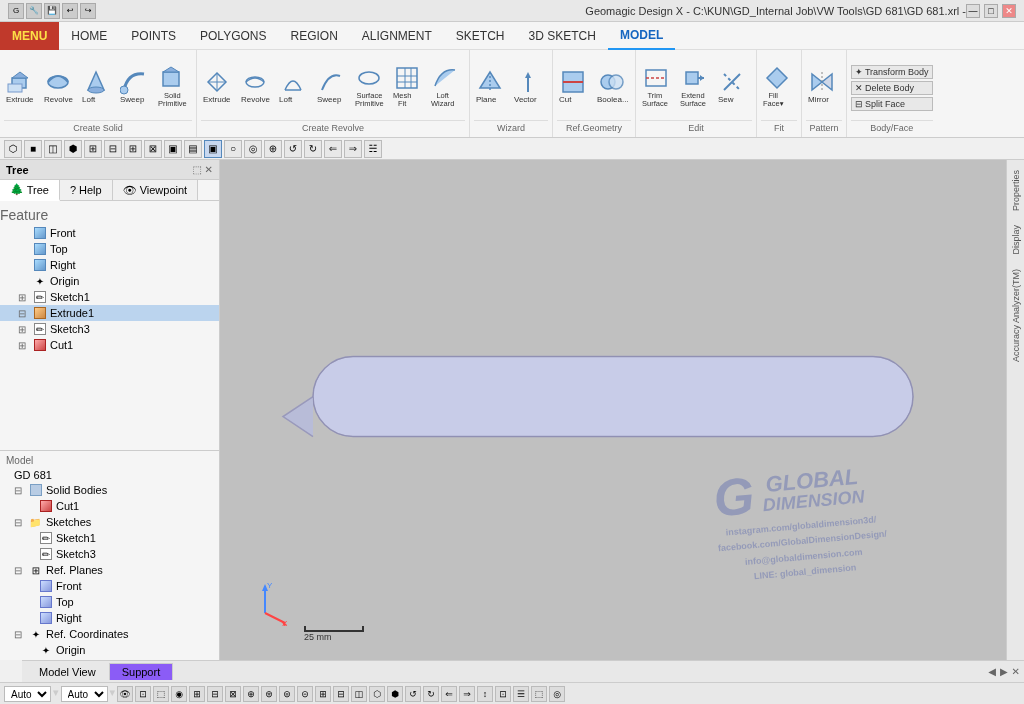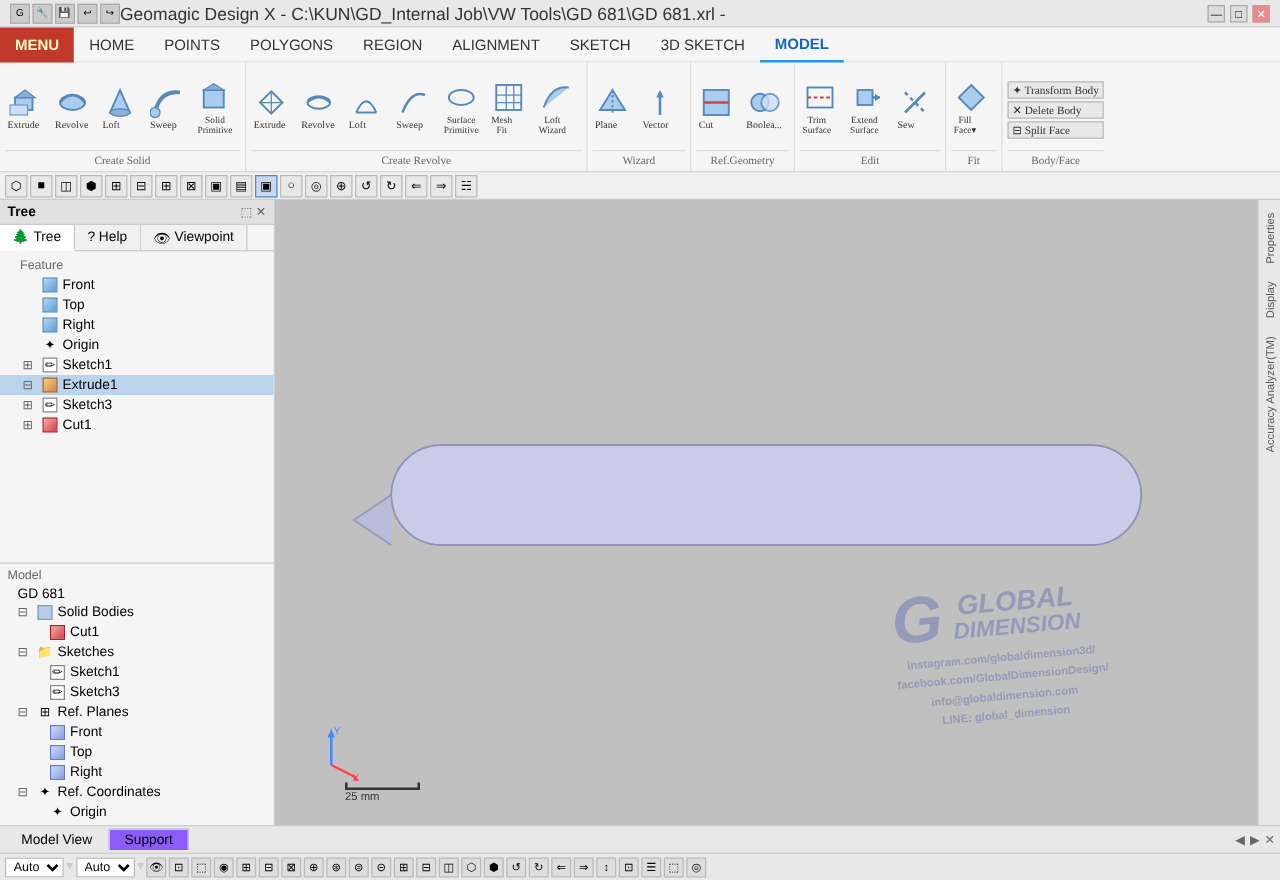--- a/index.html
+++ b/index.html
@@ -1,34 +1,34 @@
 <!DOCTYPE html>
 <html><head>
   <meta charset="utf-8">
   <style>
     * { box-sizing: border-box; margin: 0; padding: 0; }
     body { font-family: 'Segoe UI', Arial, sans-serif; font-size: 11px; background: #f0f0f0; width: 1024px; height: 704px; overflow: hidden; }
 
     
     #title-bar { height: 22px; background: #e8e8e8; display: flex; align-items: center; justify-content: space-between; padding: 0 8px; border-bottom: 1px solid #ccc; }
-    #title-bar .title-text { font-size: 14px; color: #333; flex: 1; text-align: left; }
+    #title-bar .title-text { font-size: 11px; color: #333; flex: 1; text-align: right; }
     #title-bar .window-controls { display: flex; gap: 4px; }
     #title-bar .win-btn { width: 14px; height: 14px; border: 1px solid #aaa; background: #ddd; font-size: 9px; display: flex; align-items: center; justify-content: center; cursor: pointer; }
     #title-bar .app-icons { display: flex; gap: 2px; align-items: center; }
     #title-bar .app-icon { width: 16px; height: 16px; background: #ccc; border: 1px solid #aaa; font-size: 8px; display: flex; align-items: center; justify-content: center; }
 
     
     #menu-bar { height: 28px; background: #f5f5f5; display: flex; align-items: center; border-bottom: 1px solid #ddd; }
-    .menu-btn-main { background: #c0392b; color: #fef9c3; font-weight: bold; padding: 4px 12px; height: 28px; display: flex; align-items: center; font-size: 12px; cursor: pointer; }
+    .menu-btn-main { background: #c0392b; color: #fde047; font-weight: bold; padding: 4px 12px; height: 28px; display: flex; align-items: center; font-size: 12px; cursor: pointer; }
     .menu-item { padding: 4px 12px; font-size: 12px; cursor: pointer; height: 28px; display: flex; align-items: center; color: #333; }
     .menu-item.active { border-bottom: 2px solid #2196F3; color: #1565c0; font-weight: bold; }
 
     
     #toolbar { height: 88px; background: #f5f5f5; border-bottom: 1px solid #ccc; display: flex; }
-    .toolbar-section { display: flex; flex-direction: column; border-right: 1px solid #ddd; padding: 2px 4px; font-family: Liberation Serif, serif; }
+    .toolbar-section { display: flex; flex-direction: column; border-right: 1px solid #ddd; padding: 2px 4px; }
     .toolbar-section-label { font-size: 9px; color: #666; text-align: center; margin-top: auto; padding-top: 2px; border-top: 1px solid #ddd; padding: 2px 0; }
     .toolbar-icons-row { display: flex; align-items: center; flex: 1; gap: 2px; }
     .toolbar-icon { display: flex; flex-direction: column; align-items: flex-start; cursor: pointer; padding: 2px; min-width: 36px; }
     .toolbar-icon .icon-shape { width: 28px; height: 28px; display: flex; align-items: center; justify-content: center; }
     .toolbar-icon .icon-label { font-size: 8px; color: #333; text-align: center; line-height: 1.1; }
     .small-icon { font-size: 9px; color: #333; background: #e8e8e8; border: 1px solid #bbb; padding: 1px 3px; cursor: pointer; white-space: nowrap; }
 
     
     #sub-toolbar { height: 22px; background: #f0f0f0; border-bottom: 1px solid #ccc; display: flex; align-items: center; padding: 0 4px; gap: 2px; }
     .sub-icon { width: 18px; height: 18px; border: 1px solid #bbb; background: #e8e8e8; display: flex; align-items: center; justify-content: center; font-size: 10px; cursor: pointer; }
@@ -36,21 +36,21 @@
     
     #main { display: flex; height: calc(704px - 22px - 28px - 88px - 22px - 22px - 22px); }
 
     
     #left-panel { width: 220px; background: #f5f5f5; border-right: 1px solid #ccc; display: flex; flex-direction: column; }
     #tree-header { background: #e0e0e0; padding: 2px 6px; display: flex; align-items: center; justify-content: space-between; border-bottom: 1px solid #ccc; height: 20px; }
     #tree-tabs { display: flex; gap: 0; border-bottom: 1px solid #ccc; }
     .tree-tab { padding: 3px 10px; font-size: 11px; cursor: pointer; background: #f0f0f0; border-right: 1px solid #ccc; display: flex; align-items: center; gap: 3px; }
     .tree-tab.active { background: white; border-bottom: 2px solid white; margin-bottom: -1px; }
     .tree-content { flex: 1; overflow-y: auto; padding: 4px 0; }
-    .tree-section-label { font-size: 10px; color: #666; padding: 2px 16px; }
+    .tree-section-label { font-size: 14px; color: #666; padding: 2px 0; }
     .tree-item { display: flex; align-items: center; padding: 1px 8px; cursor: pointer; font-size: 11px; gap: 3px; }
     .tree-item.selected { background: #bbd4ee; }
     .tree-item .expander { width: 12px; font-size: 10px; color: #666; }
     .tree-item .item-icon { width: 14px; height: 14px; display: flex; align-items: center; justify-content: center; font-size: 10px; }
     .icon-plane-blue { width: 12px; height: 12px; background: linear-gradient(135deg, #aaddff, #6699cc); border: 1px solid #5588bb; }
     .icon-sketch { width: 12px; height: 12px; border: 1px solid #888; background: white; display: flex; align-items: center; justify-content: center; }
     .icon-extrude { width: 12px; height: 12px; background: linear-gradient(135deg, #ffcc88, #cc8844); border: 1px solid #aa6622; }
     .icon-cut-small { width: 12px; height: 12px; background: linear-gradient(135deg, #ffaaaa, #cc4444); border: 1px solid #aa2222; }
     .icon-body { width: 12px; height: 12px; background: #b8cce4; border: 1px solid #7a9fc4; }
     .icon-ref-plane { width: 12px; height: 12px; background: linear-gradient(135deg, #ccddff, #8899dd); border: 1px solid #6677cc; }
@@ -64,21 +64,21 @@
     #viewport { flex: 1; background: #b8b8b8; position: relative; overflow: hidden; }
 
     
     .model-viewport { width: 100%; height: 100%; position: relative; background: #c0c0c0; }
 
     
     #right-sidebar { width: 18px; background: #e8e8e8; border-left: 1px solid #ccc; display: flex; flex-direction: column; align-items: center; padding: 4px 0; gap: 2px; }
     .right-tab { writing-mode: vertical-rl; transform: rotate(180deg); font-size: 9px; cursor: pointer; padding: 6px 2px; color: #555; white-space: nowrap; }
 
     
-    #bottom-tabs { height: 22px; background: #e8e8e8; border-top: 1px solid #ccc; display: flex; align-items: center; padding: 0 4px; }
+    #bottom-tabs { height: 22px; background: #e8e8e8; border-top: 1px solid #ccc; display: flex; align-items: center; padding: 0 4px; margin-left: 22px; }
     .bottom-tab { padding: 2px 12px; font-size: 11px; cursor: pointer; border: 1px solid transparent; }
     .bottom-tab.active { background: #8b5cf6; border: 1px solid #ccc; border-bottom: none; }
     .tab-arrow { font-size: 10px; color: #666; margin-left: auto; display: flex; gap: 4px; }
     .tab-arrow span { cursor: pointer; }
 
     
     #bottom-toolbar { height: 22px; background: #e8e8e8; border-top: 1px solid #ccc; display: flex; align-items: center; padding: 0 4px; gap: 2px; overflow: hidden; }
     .bottom-tool-item { display: flex; align-items: flex-start; gap: 2px; }
     .bottom-select { font-size: 10px; background: white; border: 1px solid #bbb; padding: 1px 2px; height: 16px; }
     .btm-icon { width: 16px; height: 16px; background: #ddd; border: 1px solid #bbb; display: flex; align-items: center; justify-content: center; font-size: 9px; cursor: pointer; }
@@ -339,20 +339,35 @@
           <svg width="28" height="28" viewBox="0 0 28 28">
               <polygon points="14,4 24,14 14,24 4,14" fill="#aaccee" stroke="#5588bb" stroke-width="1.5"></polygon>
             </svg>
         </div>
         <div class="icon-label" style="font-size:7.5px;">Fill<br>Face▾</div>
       </div>
     </div>
     <div class="toolbar-section-label">Fit</div>
   </div>
 
+  <div class="toolbar-section">
+    <div class="toolbar-icons-row">
+      <div class="toolbar-icon">
+        <div class="icon-shape">
+          <svg width="28" height="28" viewBox="0 0 28 28">
+              <polygon points="4,22 4,6 14,14" fill="#aaccee" stroke="#5588bb" stroke-width="1.5"></polygon>
+              <line x1="14" y1="4" x2="14" y2="24" stroke="#888" stroke-width="1" stroke-dasharray="2,2"></line>
+              <polygon points="24,22 24,6 14,14" fill="#d0d8e8" stroke="#5588bb" stroke-width="1.5"></polygon>
+            </svg>
+        </div>
+        <div class="icon-label">Mirror</div>
+      </div>
+    </div>
+    <div class="toolbar-section-label">Pattern</div>
+  </div>
 
   <div class="toolbar-section" style="border-right:none;">
     <div class="toolbar-icons-row">
       <div style="display:flex; flex-direction:column; gap:2px; margin-top:4px;">
         <div class="small-icon">✦ Transform Body</div>
         <div class="small-icon">✕ Delete Body</div>
         <div class="small-icon">⊟ Split Face</div>
       </div>
     </div>
     <div class="toolbar-section-label">Body/Face</div>
@@ -577,21 +592,21 @@
         <svg width="50" height="50" viewBox="0 0 50 50">
           <line x1="25" y1="35" x2="25" y2="10" stroke="#4488ff" stroke-width="2"></line>
           <polygon points="25,6 22,13 28,13" fill="#4488ff"></polygon>
           <text x="27" y="10" font-size="8" fill="#4488ff">Y</text>
           <line x1="25" y1="35" x2="45" y2="45" stroke="#ff4444" stroke-width="2"></line>
           <polygon points="47,47 41,42 44,48" fill="#ff4444"></polygon>
           <text x="42" y="48" font-size="8" fill="#ff4444">X</text>
         </svg>
       </div>
 
-      <div class="scale-bar" style="position:absolute; bottom:18px; left:56px;">
+      <div class="scale-bar" style="position:absolute; bottom:18px; left:84px;">
         <div style="width:60px; height:6px; border-left:2px solid #333; border-right:2px solid #333; border-bottom:2px solid #333;"></div>
         <div style="font-size:9px; color:#333; text-align:center;">25 mm</div>
       </div>
 
     </div>
   </div>
 
   <div id="right-sidebar">
     <div class="right-tab">Properties</div>
     <div class="right-tab">Display</div>

